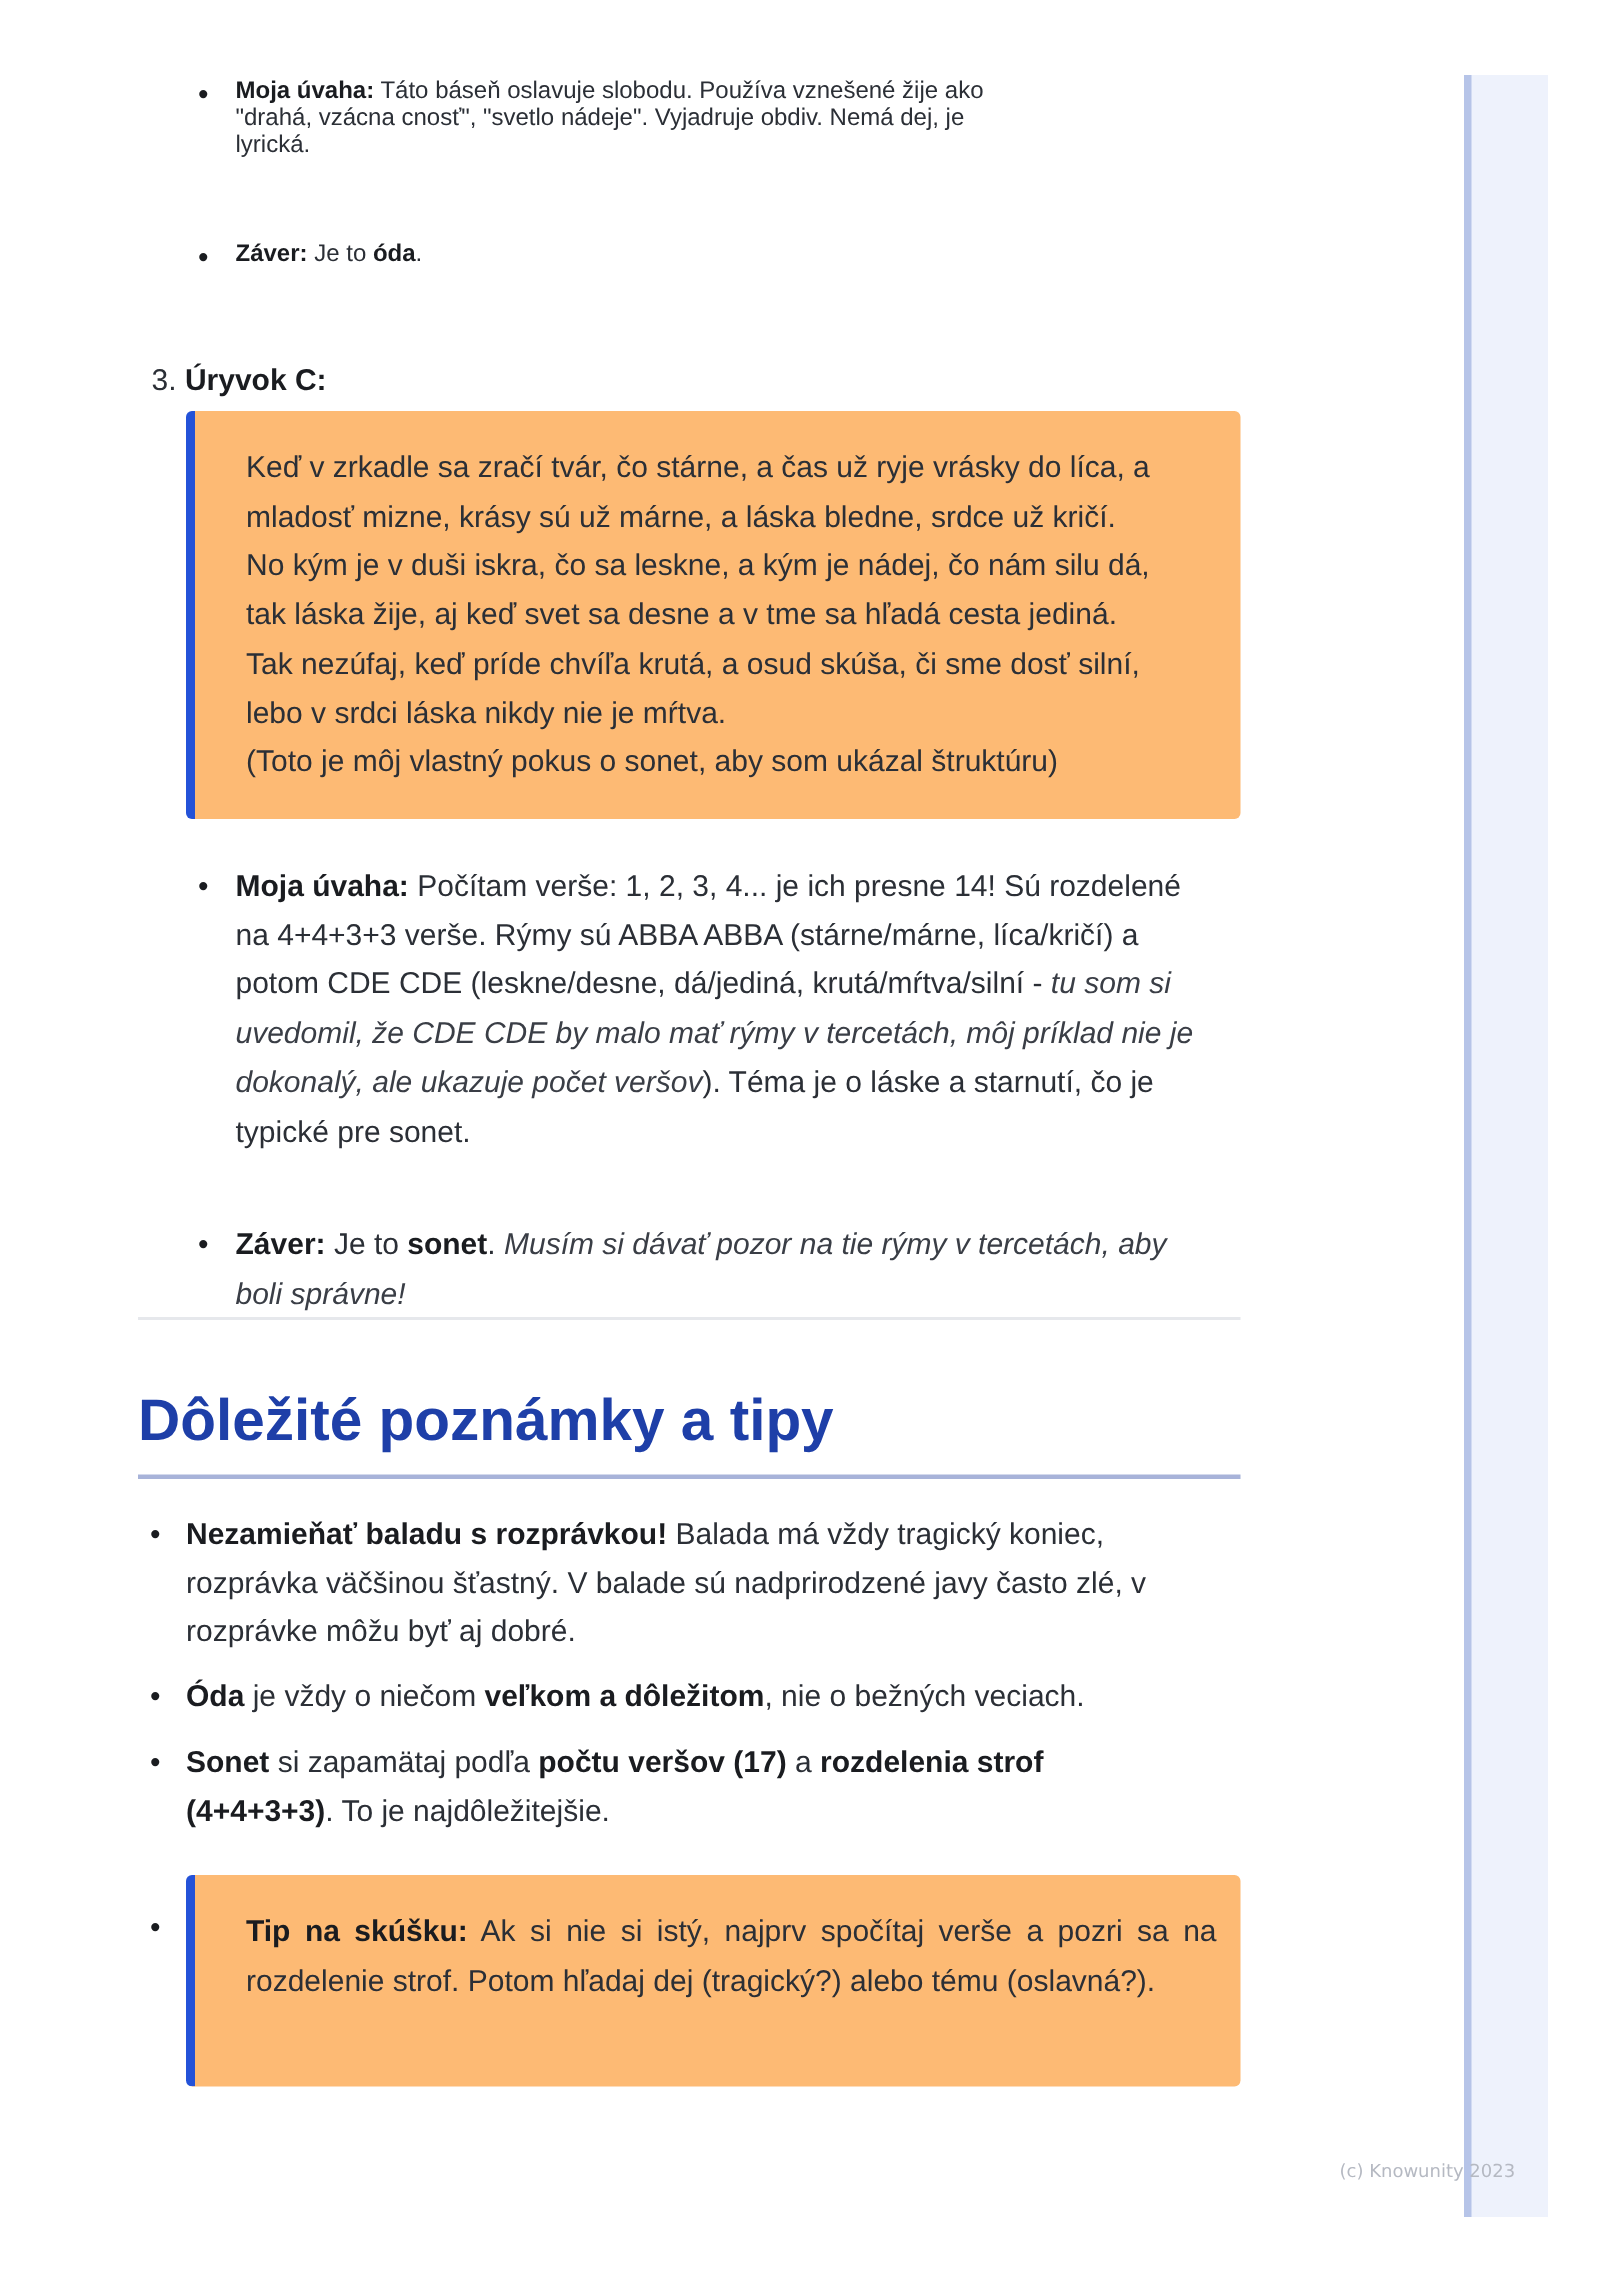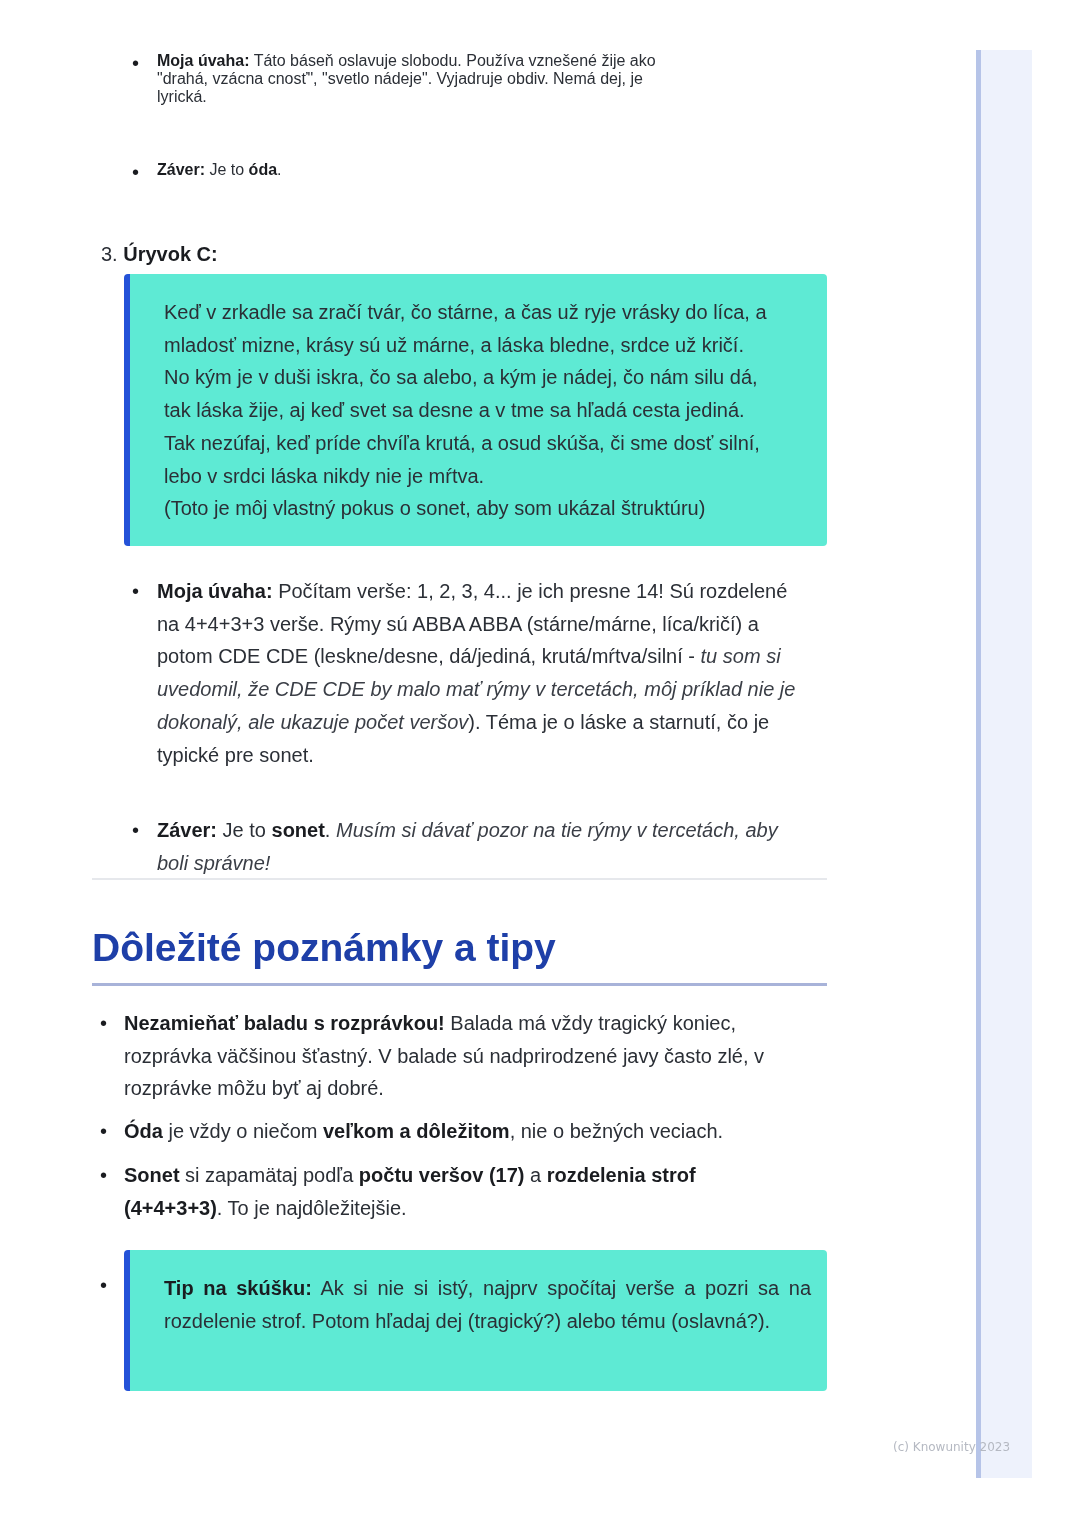--- a/index.html
+++ b/index.html
@@ -9,21 +9,21 @@
       color: #2b2f36;
     }
     b { color: #1a1c20; }
     .bullet::before {
       content: "•"; position: absolute; left: -25px; top: 0; color: #1a1c20; font-size: 20px;
     }
     .sub-item { position: absolute; left: 157px; width: 670px; }
     .ol-item { position: absolute; left: 101px; }
     .quote {
       position: absolute; left: 124px; width: 703px;
-      background: #5eead4; border-left: 6px solid #2452d8;
+      background: #fdba74; border-left: 6px solid #2452d8;
       border-radius: 4px; box-sizing: border-box;
       padding: 22px 32px 22px 34px;
       font-size: 20px; line-height: 32.7px;
     }
     .hr {
       position: absolute; left: 92px; width: 735px; height: 2px; background: #e6e8ec;
     }
     .h2 {
       position: absolute; left: 92px; top: 920px; width: 735px;
       font-size: 39px; font-weight: bold; color: #1e3fa8; line-height: 56px;
@@ -61,21 +61,21 @@
   <b>Záver:</b><span> Je to </span><b>óda</b><span>.</span>
 </div>
 
 <div class="ol-item" style="top:215px; font-size:20px; line-height:32px;margin-top:23px;">
   <span>3.</span> <b>Úryvok C:</b>
 </div>
 
 <div class="quote" style="top:274px; height:272px;">
   <div>Keď v zrkadle sa zračí tvár, čo stárne, a čas už ryje vrásky do líca, a</div>
   <div>mladosť mizne, krásy sú už márne, a láska bledne, srdce už kričí.</div>
-  <div>No kým je v duši iskra, čo sa alebo, a kým je nádej, čo nám silu dá,</div>
+  <div>No kým je v duši iskra, čo sa leskne, a kým je nádej, čo nám silu dá,</div>
   <div>tak láska žije, aj keď svet sa desne a v tme sa hľadá cesta jediná.</div>
   <div>Tak nezúfaj, keď príde chvíľa krutá, a osud skúša, či sme dosť silní,</div>
   <div>lebo v srdci láska nikdy nie je mŕtva.</div>
   <div>(Toto je môj vlastný pokus o sonet, aby som ukázal štruktúru)</div>
 </div>
 
 <div class="sub-item bullet" style="top:575px; line-height:32.7px; font-size:20px;">
   <b>Moja úvaha:</b><span> Počítam verše: 1, 2, 3, 4... je ich presne 14! Sú rozdelené</span><br>
   <span>na 4+4+3+3 verše. Rýmy sú ABBA ABBA (stárne/márne, líca/kričí) a</span><br>
   <span>potom CDE CDE (leskne/desne, dá/jediná, krutá/mŕtva/silní - </span><i>tu som si</i><br>

